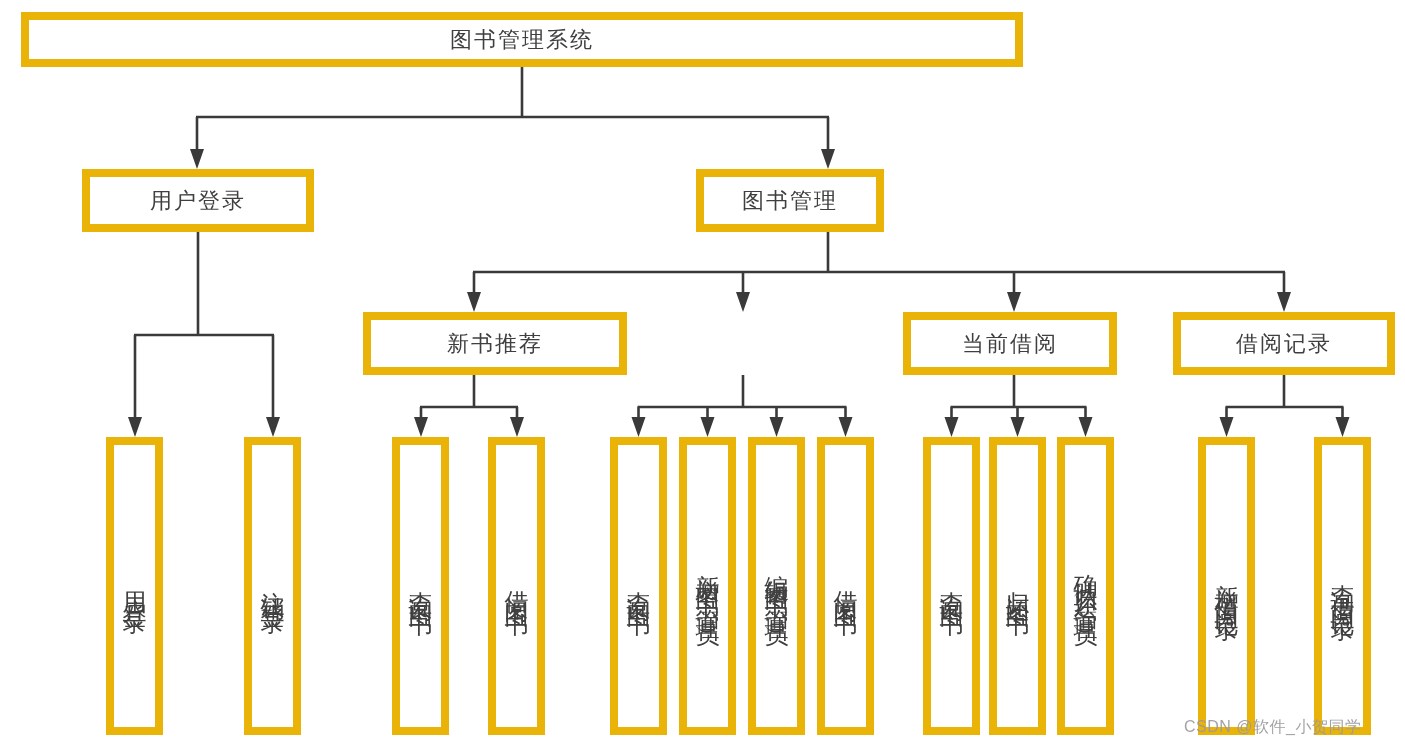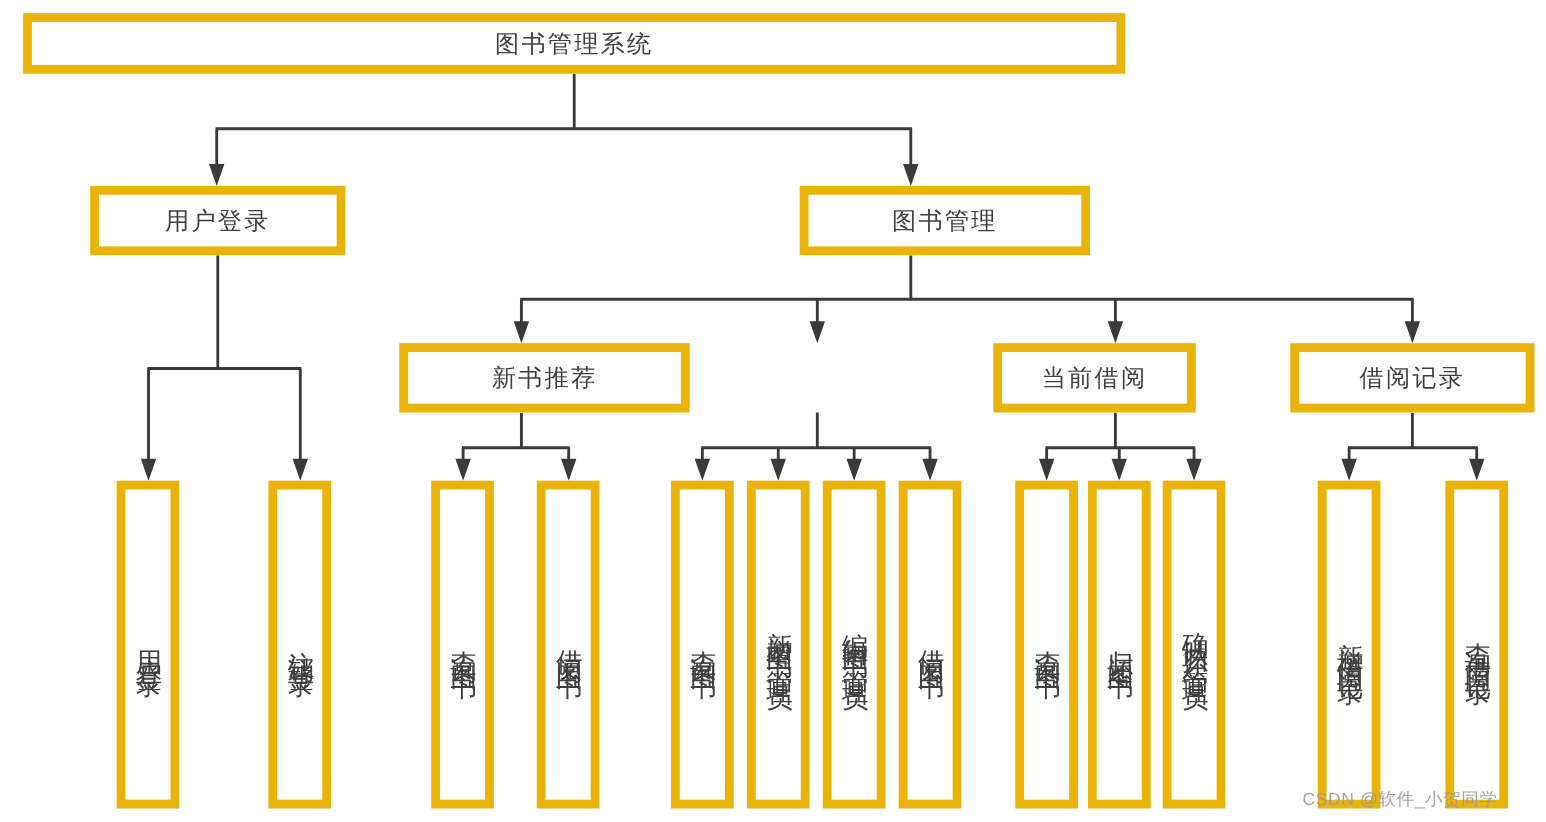--- a/index.html
+++ b/index.html
@@ -88,24 +88,24 @@
       M1010.5 417 L1024.5 417 L1017.5 437 Z
       M1078.5 417 L1092.5 417 L1085.5 437 Z
       M1219.5 417 L1233.5 417 L1226.5 437 Z
       M1335.5 417 L1349.5 417 L1342.5 437 Z
     "></path>
   </svg>
 
   <div class="node h" style="left:21px; top:12px; width:1002px; height:55px">图书管理系统</div>
 
   <div class="node h" style="left:82px; top:169px; width:232px; height:63px">用户登录</div>
-  <div class="node h" style="left:727px; top:169px; width:264px; height:63px">图书管理</div>
+  <div class="node h" style="left:696px; top:169px; width:188px; height:63px">图书管理</div>
 
   <div class="node h" style="left:363px; top:312px; width:264px; height:63px">新书推荐</div>
-  <div class="node h" style="left:903px; top:312px; width:184px; height:63px">当前借阅</div>
+  <div class="node h" style="left:903px; top:312px; width:214px; height:63px">当前借阅</div>
   <div class="node h" style="left:1173px; top:312px; width:222px; height:63px">借阅记录</div>
 
   <div class="node v" style="left:106px; top:437px; width:57px; height:298px">
     <span class="vtext">用户登录</span>
   </div>
   <div class="node v" style="left:244px; top:437px; width:57px; height:298px">
     <span class="vtext">注销登录</span>
   </div>
 
   <div class="node v" style="left:392px; top:437px; width:57px; height:298px">

